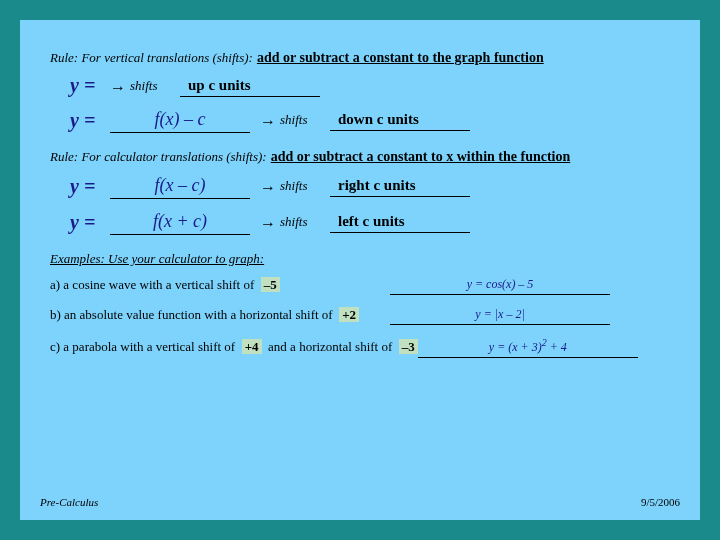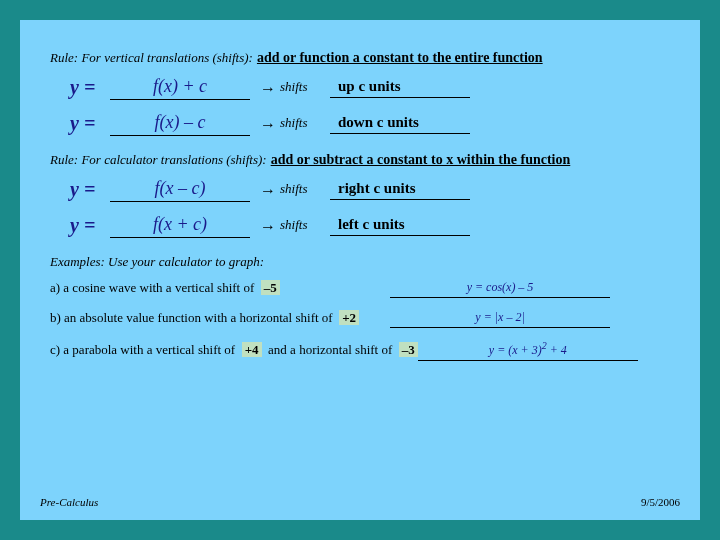--- a/index.html
+++ b/index.html
@@ -85,20 +85,21 @@
       font-weight: bold;
       color: #000;
       padding: 2px 8px;
     }
     .examples-header {
       font-size: 13px;
       font-style: italic;
       color: #000;
       margin-top: 6px;
       margin-bottom: 8px;
+      text-decoration: underline;
     }
     .example-row {
       display: flex;
       align-items: center;
       margin-bottom: 10px;
       font-size: 13px;
       color: #000;
       gap: 0;
     }
     .example-label {
@@ -138,26 +139,25 @@
       font-size: 14px;
     }
   </style>
 </head>
 <body>
 
 <div class="slide">
 
   <div class="rule-line section-gap">
     <span class="rule-label">Rule:  For vertical translations (shifts):</span>
-    <span class="rule-bold-underline">add or function a constant to the entire function</span>
-  </div>
-
-  <div class="formula-row">
-    <span class="y-eq">y =</span>
-    <span class="underline-box">f(x) + c</span>
+    <span class="rule-bold-underline">add or subtract a constant to the graph function</span>
+  </div>
+
+  <div class="formula-row">
+    <span class="y-eq">y =</span>
     <span class="arrow-shifts">
       <span class="arrow">→</span>
       <span class="shifts-label">shifts</span>
     </span>
     <span class="result-underline">up c units</span>
   </div>
 
   <div class="formula-row">
     <span class="y-eq">y =</span>
     <span class="underline-box">f(x) – c</span>

